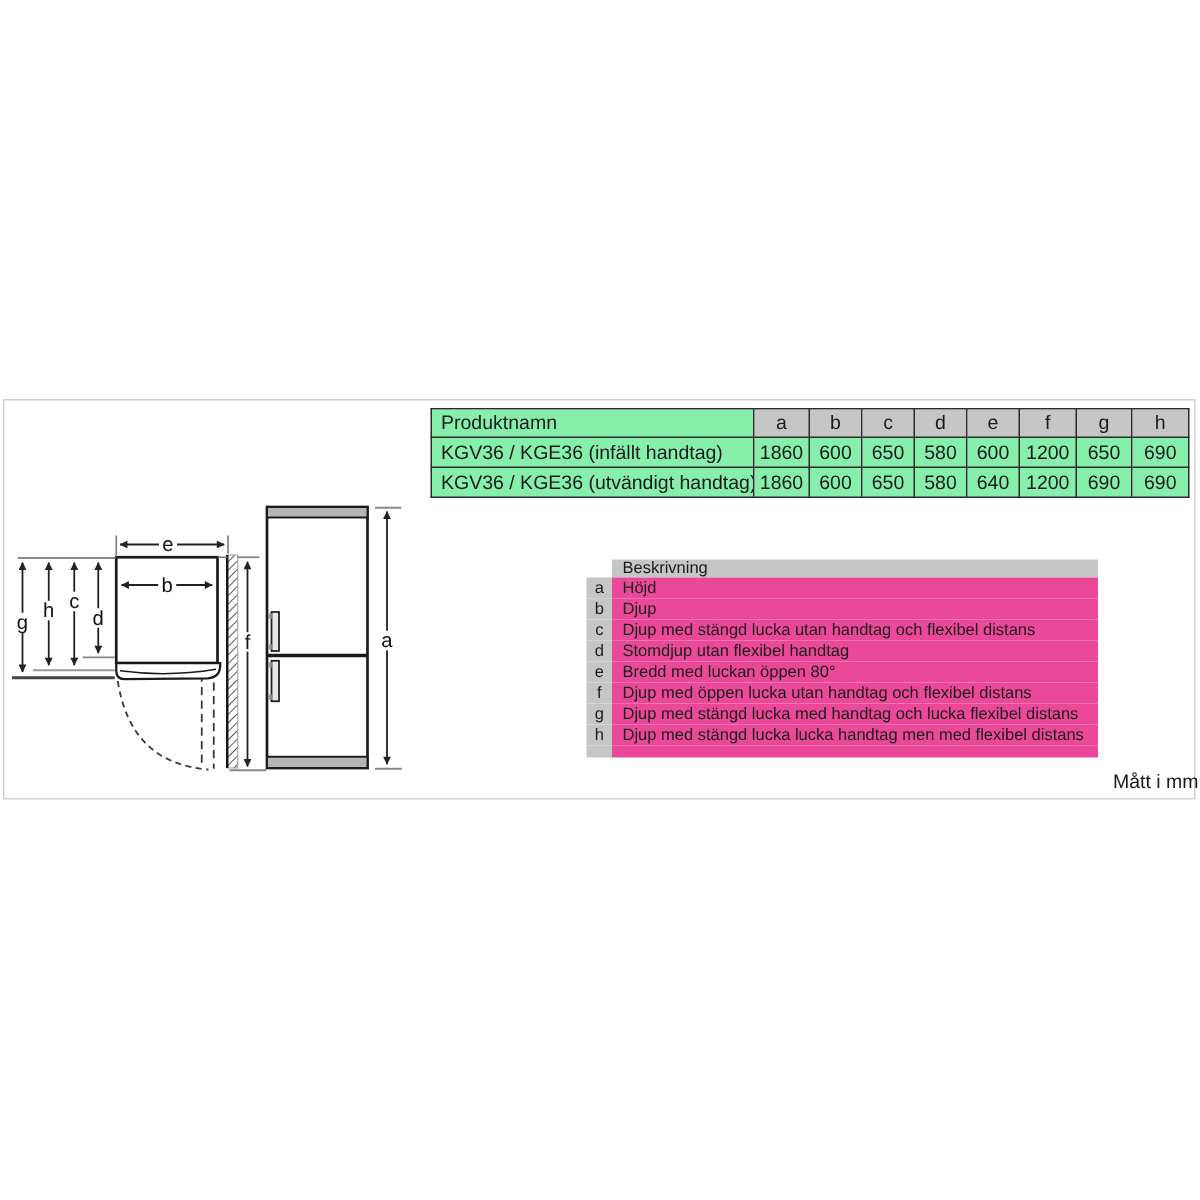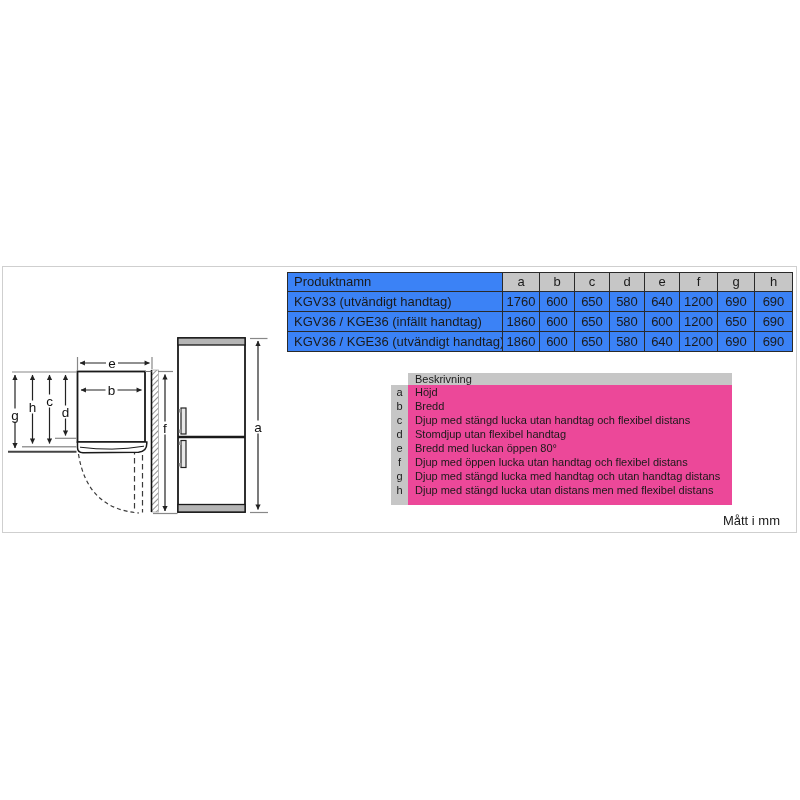--- a/index.html
+++ b/index.html
@@ -9,36 +9,36 @@
   *{box-sizing:border-box;}
 
   .frame{position:absolute;left:2px;top:266px;width:795px;height:267px;
          border:1px solid #cfcfcf;}
 
   
   .ptable{position:absolute;left:287px;top:272px;width:505px;
           border-collapse:collapse;table-layout:fixed;font-size:13px;}
   .ptable th,.ptable td{border:1px solid #2a2a2a;padding:0;margin:0;
           font-weight:400;text-align:center;height:19px;line-height:19px;
-          white-space:nowrap;overflow:hidden;background:#3b82f6;}
+          white-space:nowrap;overflow:hidden;background:#86efac;}
   .ptable tr.head th{height:18px;line-height:18px;}
   .ptable .dimh{background:#c6c6c6;}
   .ptable .name{text-align:left;padding-left:6px;}
 
   
   .legend{position:absolute;left:391px;top:373px;width:341px;font-size:11px;}
   .lrow{display:flex;height:14px;line-height:14px;}
   .lrow.lhead{height:12px;line-height:12px;}
   .lrow.fill{height:8px;}
   .lkey{flex:none;width:17px;background:#c6c6c6;text-align:center;}
   .lkey.corner{background:transparent;}
   .ldesc{flex:1;background:#ec4899;padding-left:7px;white-space:nowrap;}
   .ldesc.lheadbg{background:#c6c6c6;}
 
-  .measure{position:absolute;top:513px;right:20px;font-size:13px;}
+  .measure{position:absolute;top:513px;right:1px;font-size:13px;}
 
   .drawing{position:absolute;left:0;top:330px;}
   .drawing text{font-family:"Liberation Sans",sans-serif;font-size:13.5px;fill:#111;}
 </style>
 </head>
 <body>
 
 <div class="frame"></div>
 
 <svg class="drawing" width="280" height="205" viewBox="0 330 280 205">
@@ -131,31 +131,20 @@
     <th class="dimh">a</th>
     <th class="dimh">b</th>
     <th class="dimh">c</th>
     <th class="dimh">d</th>
     <th class="dimh">e</th>
     <th class="dimh">f</th>
     <th class="dimh">g</th>
     <th class="dimh">h</th>
   </tr>
   <tr>
-    <td class="name">KGV33 (utvändigt handtag)</td>
-    <td>1760</td>
-    <td>600</td>
-    <td>650</td>
-    <td>580</td>
-    <td>640</td>
-    <td>1200</td>
-    <td>690</td>
-    <td>690</td>
-  </tr>
-  <tr>
     <td class="name">KGV36 / KGE36 (infällt handtag)</td>
     <td>1860</td>
     <td>600</td>
     <td>650</td>
     <td>580</td>
     <td>600</td>
     <td>1200</td>
     <td>650</td>
     <td>690</td>
   </tr>
@@ -177,45 +166,45 @@
   <div class="lrow lhead">
     <div class="lkey corner"></div>
     <div class="ldesc lheadbg">Beskrivning</div>
   </div>
   <div class="lrow">
     <div class="lkey">a</div>
     <div class="ldesc">Höjd</div>
   </div>
   <div class="lrow">
     <div class="lkey">b</div>
-    <div class="ldesc">Bredd</div>
+    <div class="ldesc">Djup</div>
   </div>
   <div class="lrow">
     <div class="lkey">c</div>
     <div class="ldesc">Djup med stängd lucka utan handtag och flexibel distans</div>
   </div>
   <div class="lrow">
     <div class="lkey">d</div>
     <div class="ldesc">Stomdjup utan flexibel handtag</div>
   </div>
   <div class="lrow">
     <div class="lkey">e</div>
     <div class="ldesc">Bredd med luckan öppen 80°</div>
   </div>
   <div class="lrow">
     <div class="lkey">f</div>
     <div class="ldesc">Djup med öppen lucka utan handtag och flexibel distans</div>
   </div>
   <div class="lrow">
     <div class="lkey">g</div>
-    <div class="ldesc">Djup med stängd lucka med handtag och utan handtag distans</div>
+    <div class="ldesc">Djup med stängd lucka med handtag och lucka flexibel distans</div>
   </div>
   <div class="lrow">
     <div class="lkey">h</div>
-    <div class="ldesc">Djup med stängd lucka utan distans men med flexibel distans</div>
+    <div class="ldesc">Djup med stängd lucka lucka handtag men med flexibel distans</div>
   </div>
   <div class="lrow fill">
     <div class="lkey"></div>
     <div class="ldesc"></div>
   </div>
 </div>
 
 <div class="measure">Mått i mm</div>
 
 </body></html>

